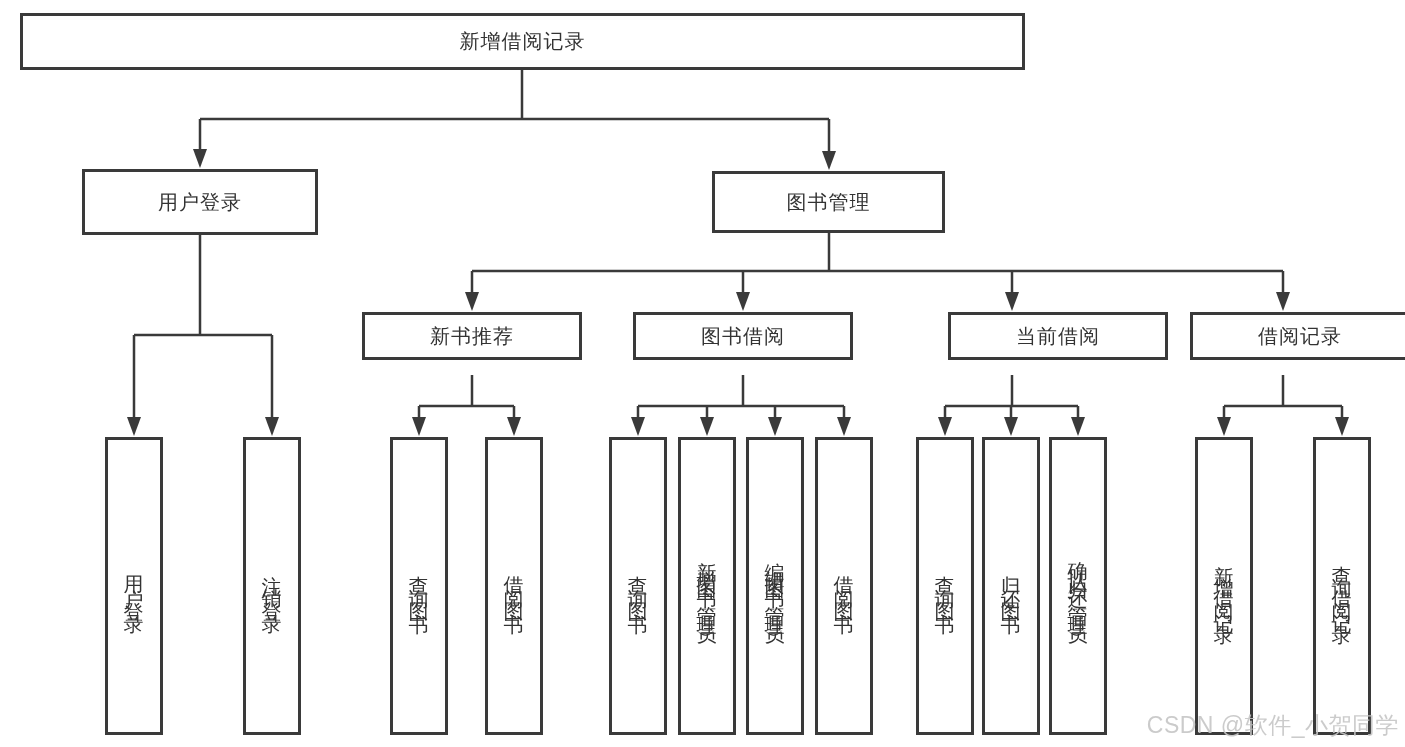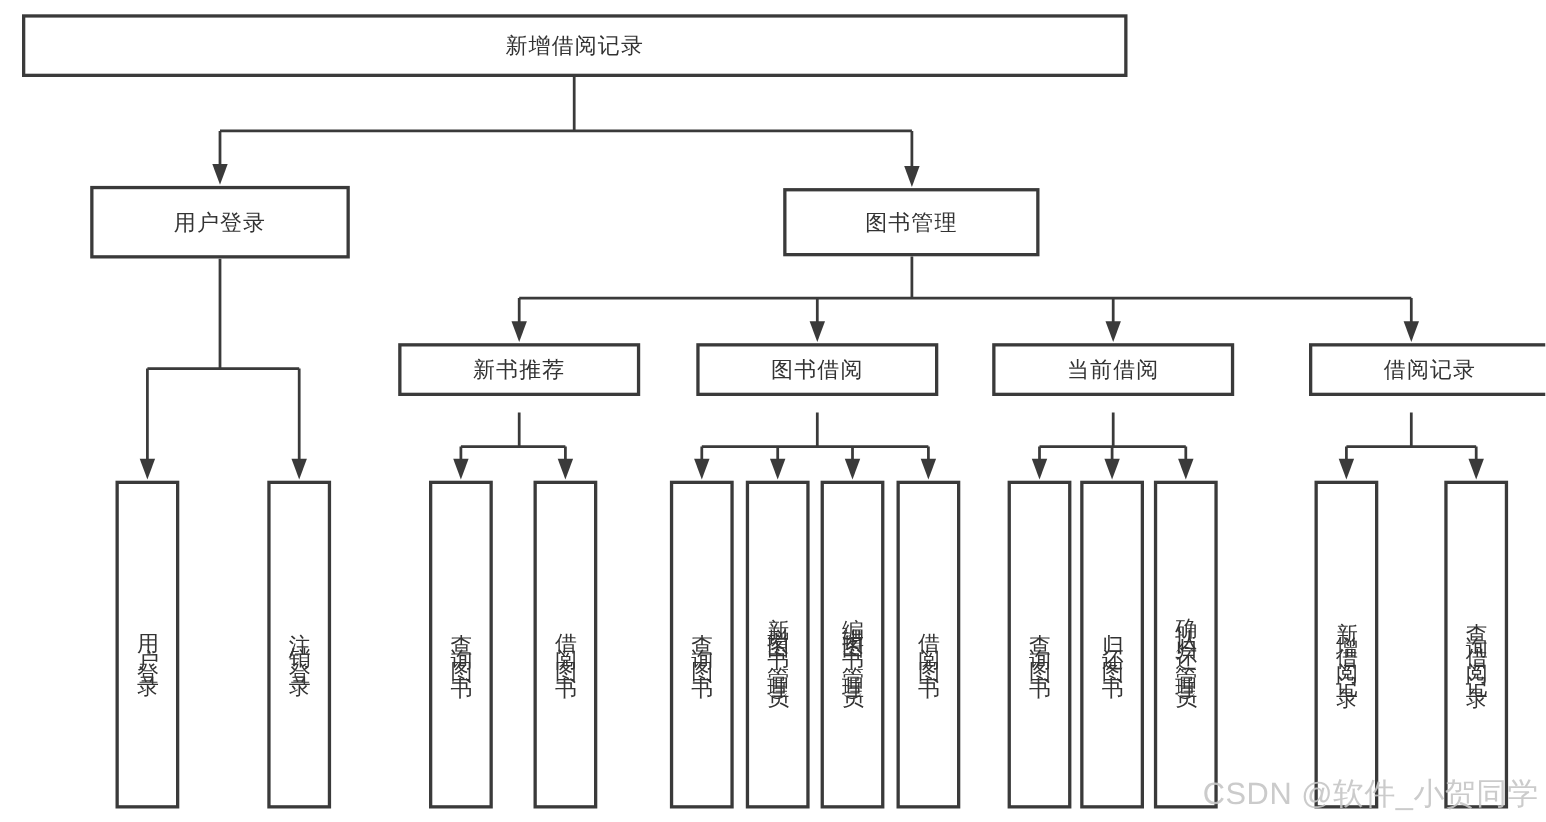--- a/index.html
+++ b/index.html
@@ -61,42 +61,42 @@
   }
   
   .n-root   { left: 20px;  top: 13px;  width: 1005px; height: 57px; }
   
   .n-login  { left: 82px;  top: 169px; width: 236px;  height: 66px; }
   .n-mgmt   { left: 712px; top: 171px; width: 233px;  height: 62px; }
   
   .n-l3     { top: 312px;  width: 220px; height: 48px; }
   .n-newrec { left: 362px; }
   .n-borrow { left: 633px; justify-content: center; }
-  .n-current{ left: 902px; }
+  .n-current{ left: 948px; }
   .n-record { left: 1173px; margin-left: 17px;}
   
   .leaf     { top: 437px;  width: 58px; height: 298px; }
   .lf-1  { left: 105px; }
   .lf-2  { left: 243px; }
   .lf-3  { left: 390px; }
   .lf-4  { left: 485px; }
   .lf-5  { left: 609px; }
   .lf-6  { left: 678px; }
   .lf-7  { left: 746px; }
   .lf-8  { left: 815px; }
   .lf-9  { left: 916px; }
   .lf-10 { left: 982px; }
   .lf-11 { left: 1049px; }
   .lf-12 { left: 1195px; }
   .lf-13 { left: 1313px; }
   .watermark {
     position: absolute;
     right: 6px;
     bottom: 6px;
-    font-size: 28px;
+    font-size: 23px;
     color: rgba(197, 197, 197, 0.9);
     z-index: 5;
     letter-spacing: 0.5px;
   }
 </style>
 </head>
 <body>
 
 <div class="canvas">
 

